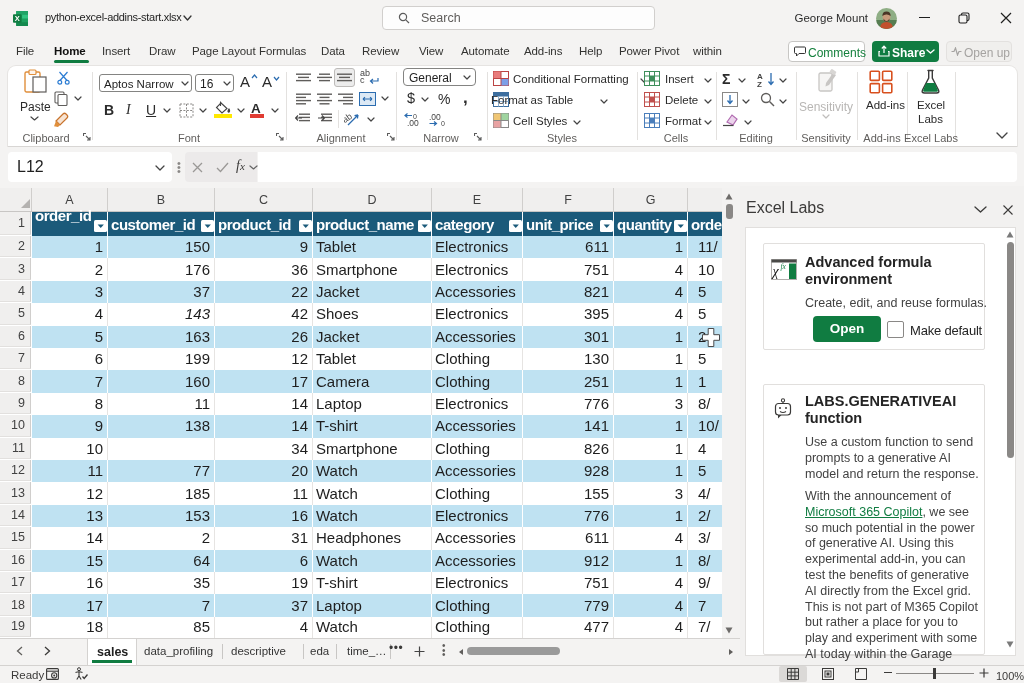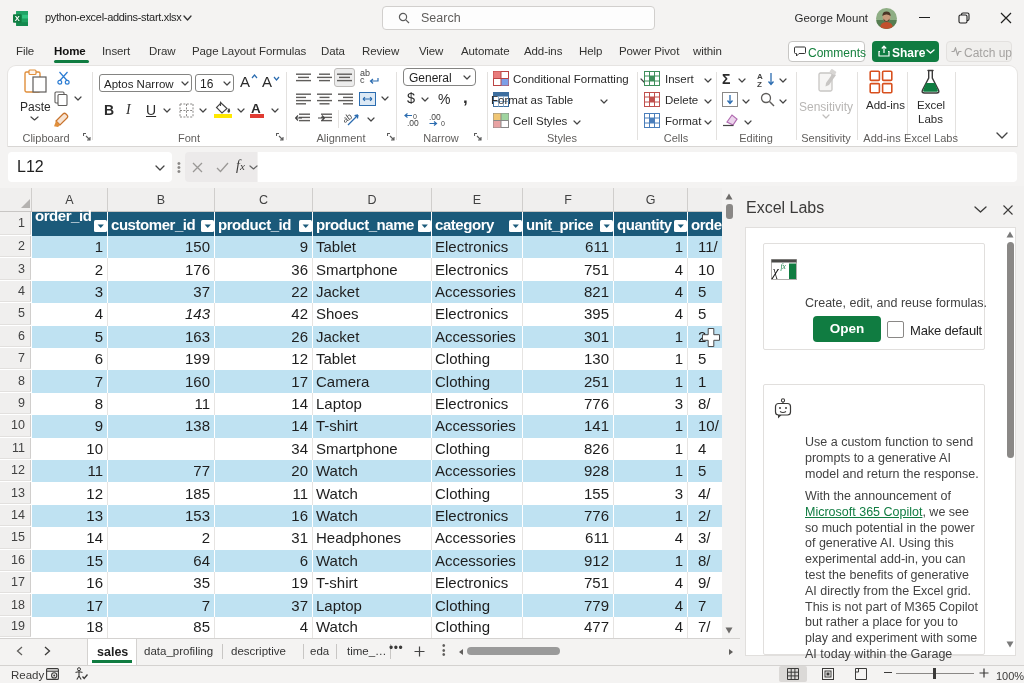--- a/index.html
+++ b/index.html
@@ -88,21 +88,21 @@
     </svg>
 <div class="abs" style="left:892px;top:46px;font-size:12px;color:#fff;font-weight:bold;">Share</div>
 <svg style="position:absolute;left:926px;top:49px" width="9" height="5" viewBox="0 0 9 5">
       <path d="M1 1 L4.5 4 L8 1" stroke="#fff" stroke-width="1.4" fill="none" stroke-linecap="round" stroke-linejoin="round"></path>
     </svg>
 <div class="abs" style="left:946px;top:41px;width:66px;height:21px;background:#f0efed;
 border:1px solid #e3e1df;border-radius:4px;box-sizing:border-box;"></div>
 <svg class="abs" style="left:951px;top:47px" width="11" height="9" viewBox="0 0 11 9">
 <path d="M0.5 4.5 L3 4.5 L4.5 1 L6.5 8 L8 4.5 L10.5 4.5" stroke="#a5a3a1" stroke-width="1.2" fill="none"></path>
     </svg>
-<div class="abs" style="left:964px;top:46px;font-size:12px;color:#a5a3a1;">Catch up</div>
+<div class="abs" style="left:964px;top:46px;font-size:12px;color:#a5a3a1;">Open up</div>
 <div class="abs" style="left:8px;top:66px;width:1009px;height:81px;background:#fff;
 border-radius:8px 8px 0 0;box-shadow:0 0 0 1px #e6e4e2;"></div>
 <div class="abs" style="left:8px;top:146px;width:1009px;height:1px;background:#d8d6d4;"></div>
 <div class="abs" style="left:92px;top:72px;width:1px;height:68px;background:#e3e1df;"></div>
 <div class="abs" style="left:286px;top:72px;width:1px;height:68px;background:#e3e1df;"></div>
 <div class="abs" style="left:396px;top:72px;width:1px;height:68px;background:#e3e1df;"></div>
 <div class="abs" style="left:487px;top:72px;width:1px;height:68px;background:#e3e1df;"></div>
 <div class="abs" style="left:637px;top:72px;width:1px;height:68px;background:#e3e1df;"></div>
 <div class="abs" style="left:716px;top:72px;width:1px;height:68px;background:#e3e1df;"></div>
 <div class="abs" style="left:796px;top:72px;width:1px;height:68px;background:#e3e1df;"></div>
@@ -882,28 +882,30 @@
       <path d="M0.5 0.5 L7.5 0.5 L4 6.5 Z" fill="#7a7a7a"></path>
     </svg>
 <div class="abs" style="left:763px;top:243px;width:222px;height:107px;background:#fff;border:1px solid #e1dfdd;border-radius:2px;box-sizing:border-box;"></div>
 <svg class="abs" style="left:771px;top:259px" width="26" height="21" viewBox="0 0 26 21">
 <rect x="0.5" y="0.5" width="25" height="20" stroke="#b0aeac" stroke-width="1" fill="#fff"></rect>
 <rect x="0.5" y="0.5" width="25" height="3" fill="#4a4a48"></rect>
 <rect x="18" y="4.5" width="7" height="15.5" fill="#107c41"></rect>
 <text x="1.5" y="17" font-size="14" font-style="italic" font-family="Liberation Serif,serif" fill="#111">χ</text>
 <text x="9.5" y="10" font-size="7.5" font-style="italic" font-family="Liberation Serif,serif" fill="#107c41">fx</text>
 </svg>
+<div class="abs" style="left:805px;top:254px;font-size:14.5px;font-weight:bold;color:#242424;line-height:17px;">Advanced formula<br>environment</div>
 <div class="abs" style="left:805px;top:296px;font-size:12.5px;color:#424242;">Create, edit, and reuse formulas.</div>
 <div class="abs" style="left:813px;top:316px;width:68px;height:26px;background:#107c41;border-radius:4px;text-align:center;line-height:26px;font-size:13.5px;font-weight:bold;color:#fff;">Open</div>
 <div class="abs" style="left:887px;top:321px;width:17px;height:17px;background:#fff;border:1.4px solid #8a8886;border-radius:2px;box-sizing:border-box;"></div>
 <div class="abs" style="left:910px;top:323px;font-size:13px;letter-spacing:-0.2px;color:#242424;">Make default</div>
 <div class="abs" style="left:763px;top:384px;width:222px;height:271px;background:#fff;border:1px solid #e1dfdd;border-radius:2px;box-sizing:border-box;"></div>
 <svg class="abs" style="left:772px;top:398px" width="22" height="22" viewBox="0 0 22 22">
 <circle cx="11" cy="2.4" r="1.6" stroke="#3b3a39" stroke-width="1.1" fill="none"></circle>
 <rect x="3.5" y="5.5" width="15" height="11.5" rx="3" stroke="#3b3a39" stroke-width="1.2" fill="none"></rect>
 <path d="M6 17 L6 20.5 L9.5 17" fill="#3b3a39"></path>
 <circle cx="8" cy="10" r="1" fill="#3b3a39"></circle>
       <circle cx="14" cy="10" r="1" fill="#3b3a39"></circle>
 <path d="M8 13.5 Q11 15.5 14 13.5" stroke="#3b3a39" stroke-width="1.1" fill="none"></path>
 <path d="M11 4 L11 5.5" stroke="#3b3a39" stroke-width="1.1"></path>
     </svg>
+<div class="abs" style="left:805px;top:393px;font-size:14.5px;font-weight:bold;color:#242424;line-height:17px;">LABS.GENERATIVEAI<br>function</div>
 <div class="abs" style="left:805px;top:435px;font-size:12.5px;color:#424242;line-height:15.8px;">Use a custom function to send<br>prompts to a generative AI<br>model and return the response.</div>
 <div class="abs" style="left:805px;top:489px;font-size:12.5px;color:#424242;line-height:15.8px;">With the announcement of<br><span style="color:#107c41;text-decoration:underline;">Microsoft 365 Copilot</span>, we see<br>so much potential in the power<br>of generative AI. Using this<br>experimental add-in, you can<br>test the benefits of generative<br>AI directly from the Excel grid.<br>This is not part of M365 Copilot<br>but rather a place for you to<br>play and experiment with some<br>AI today within the Garage</div>
 </div>
 </body></html>

